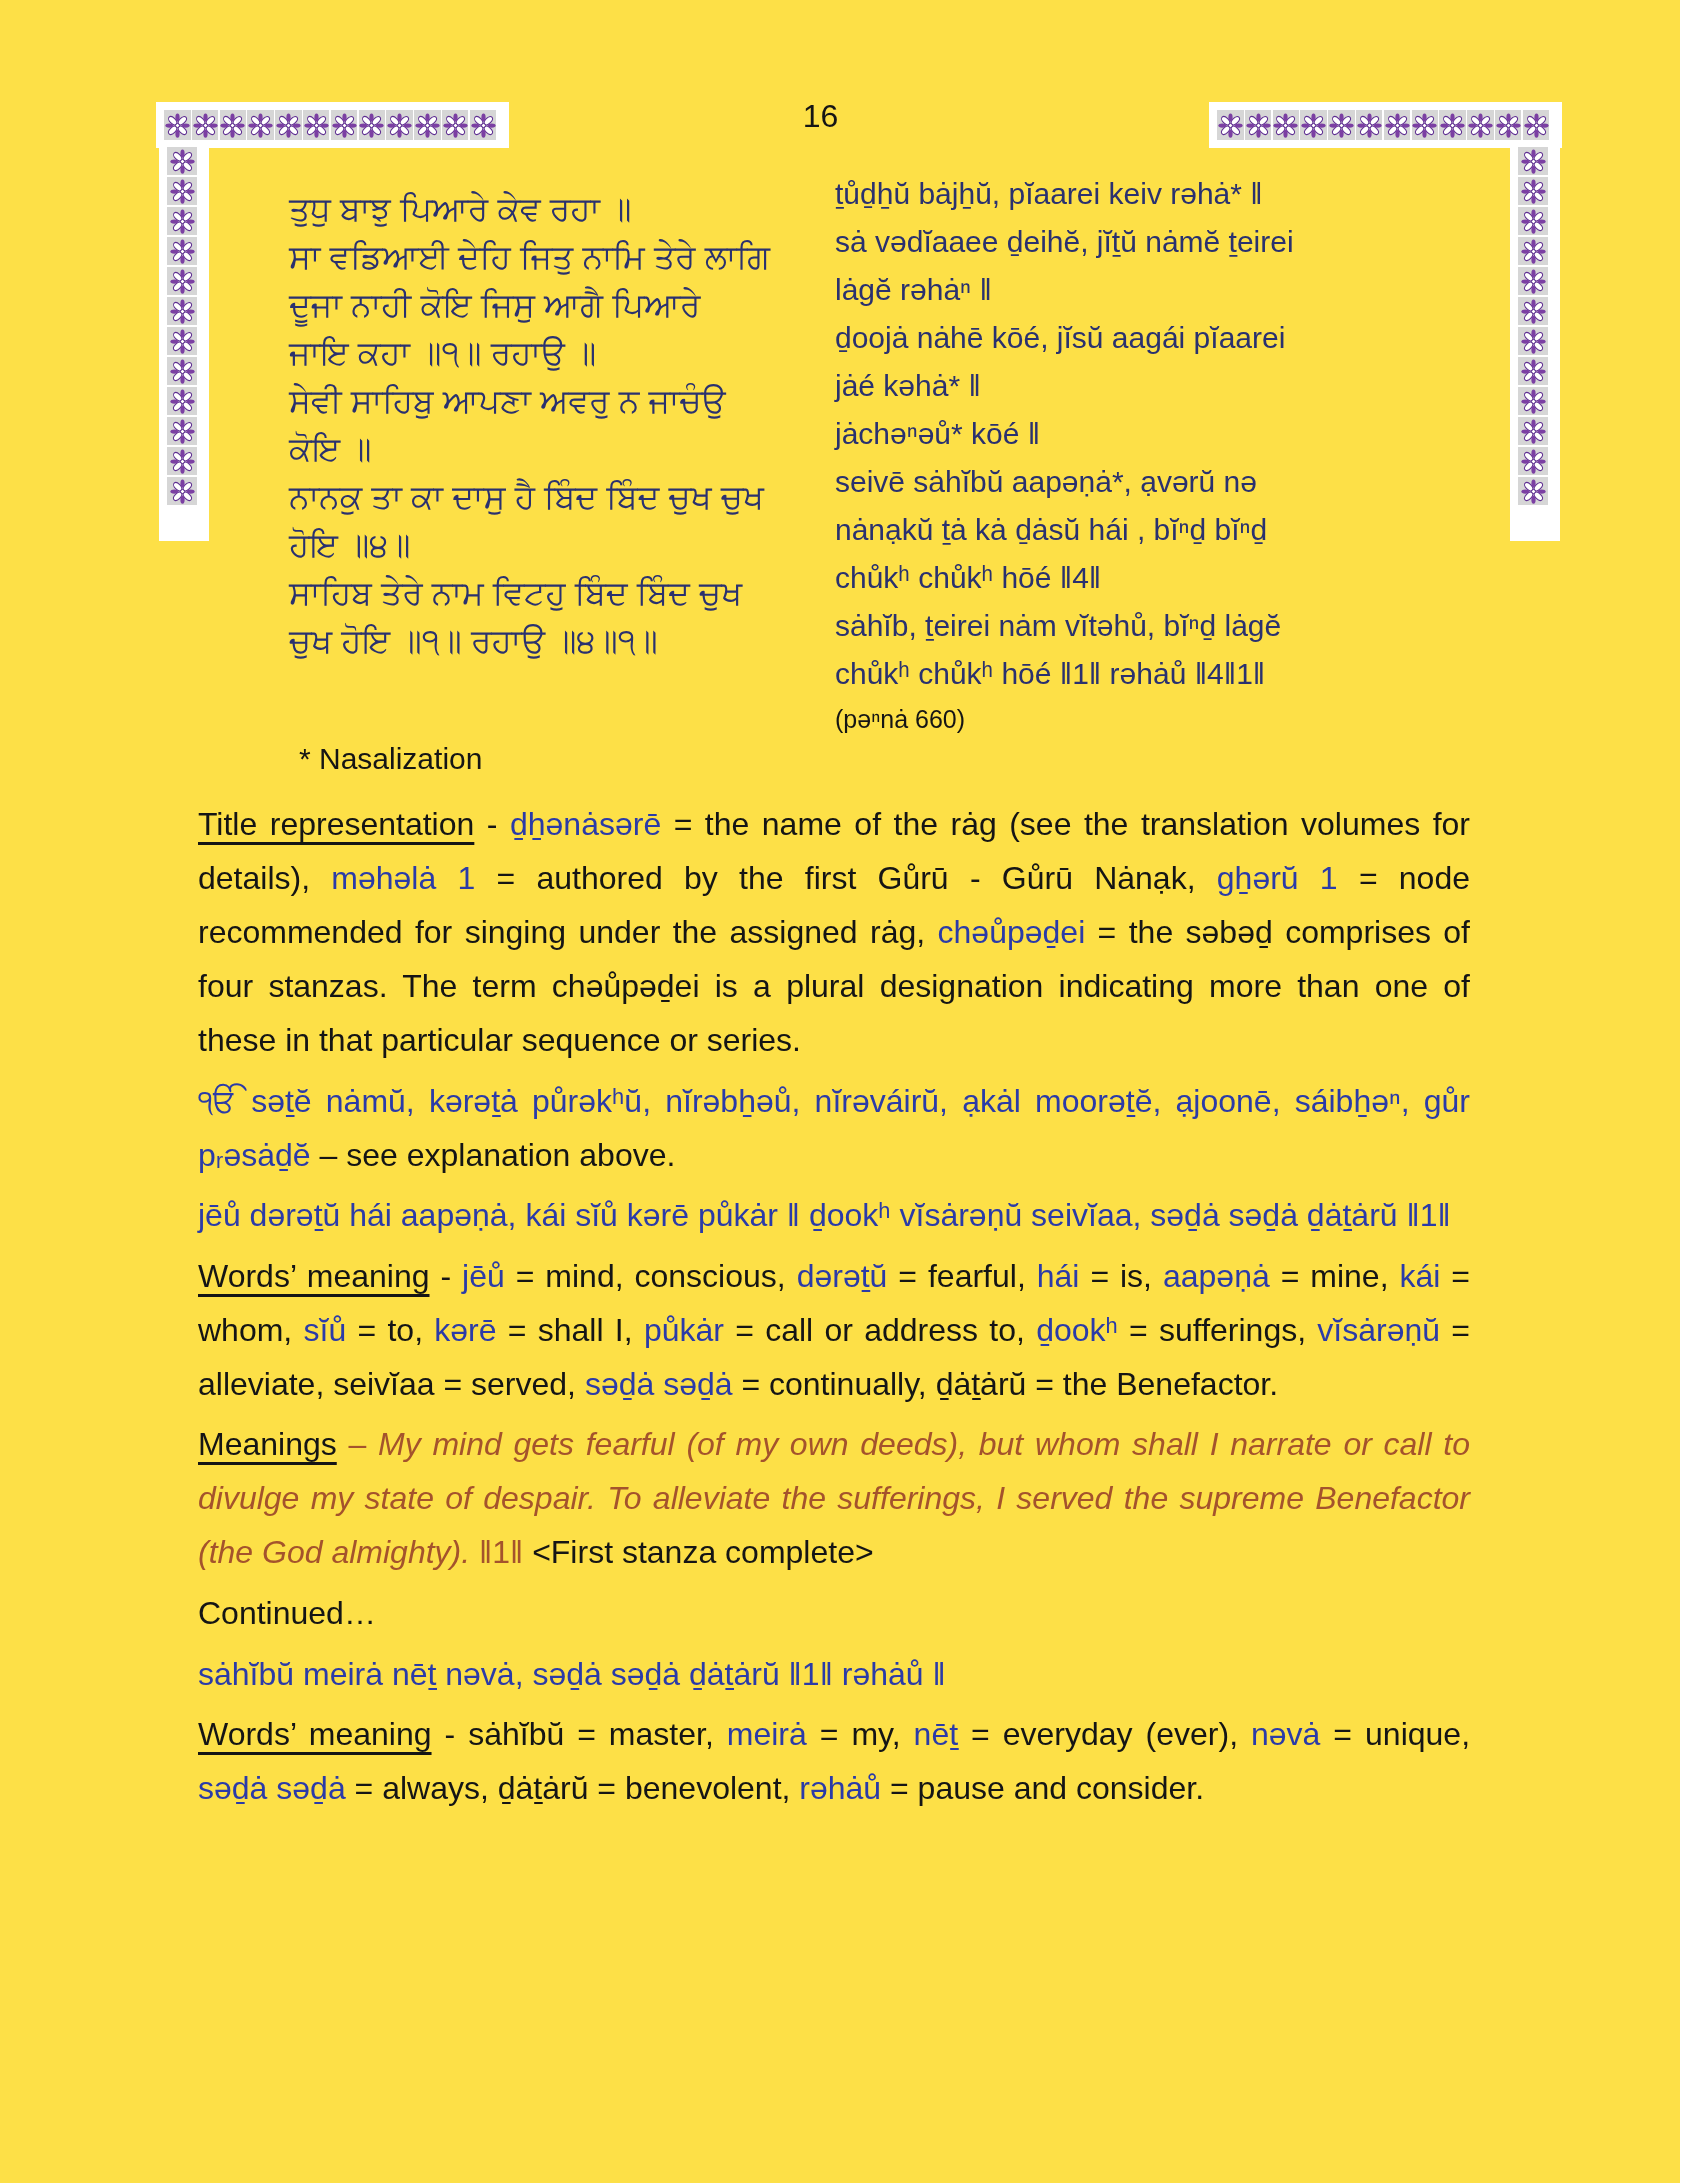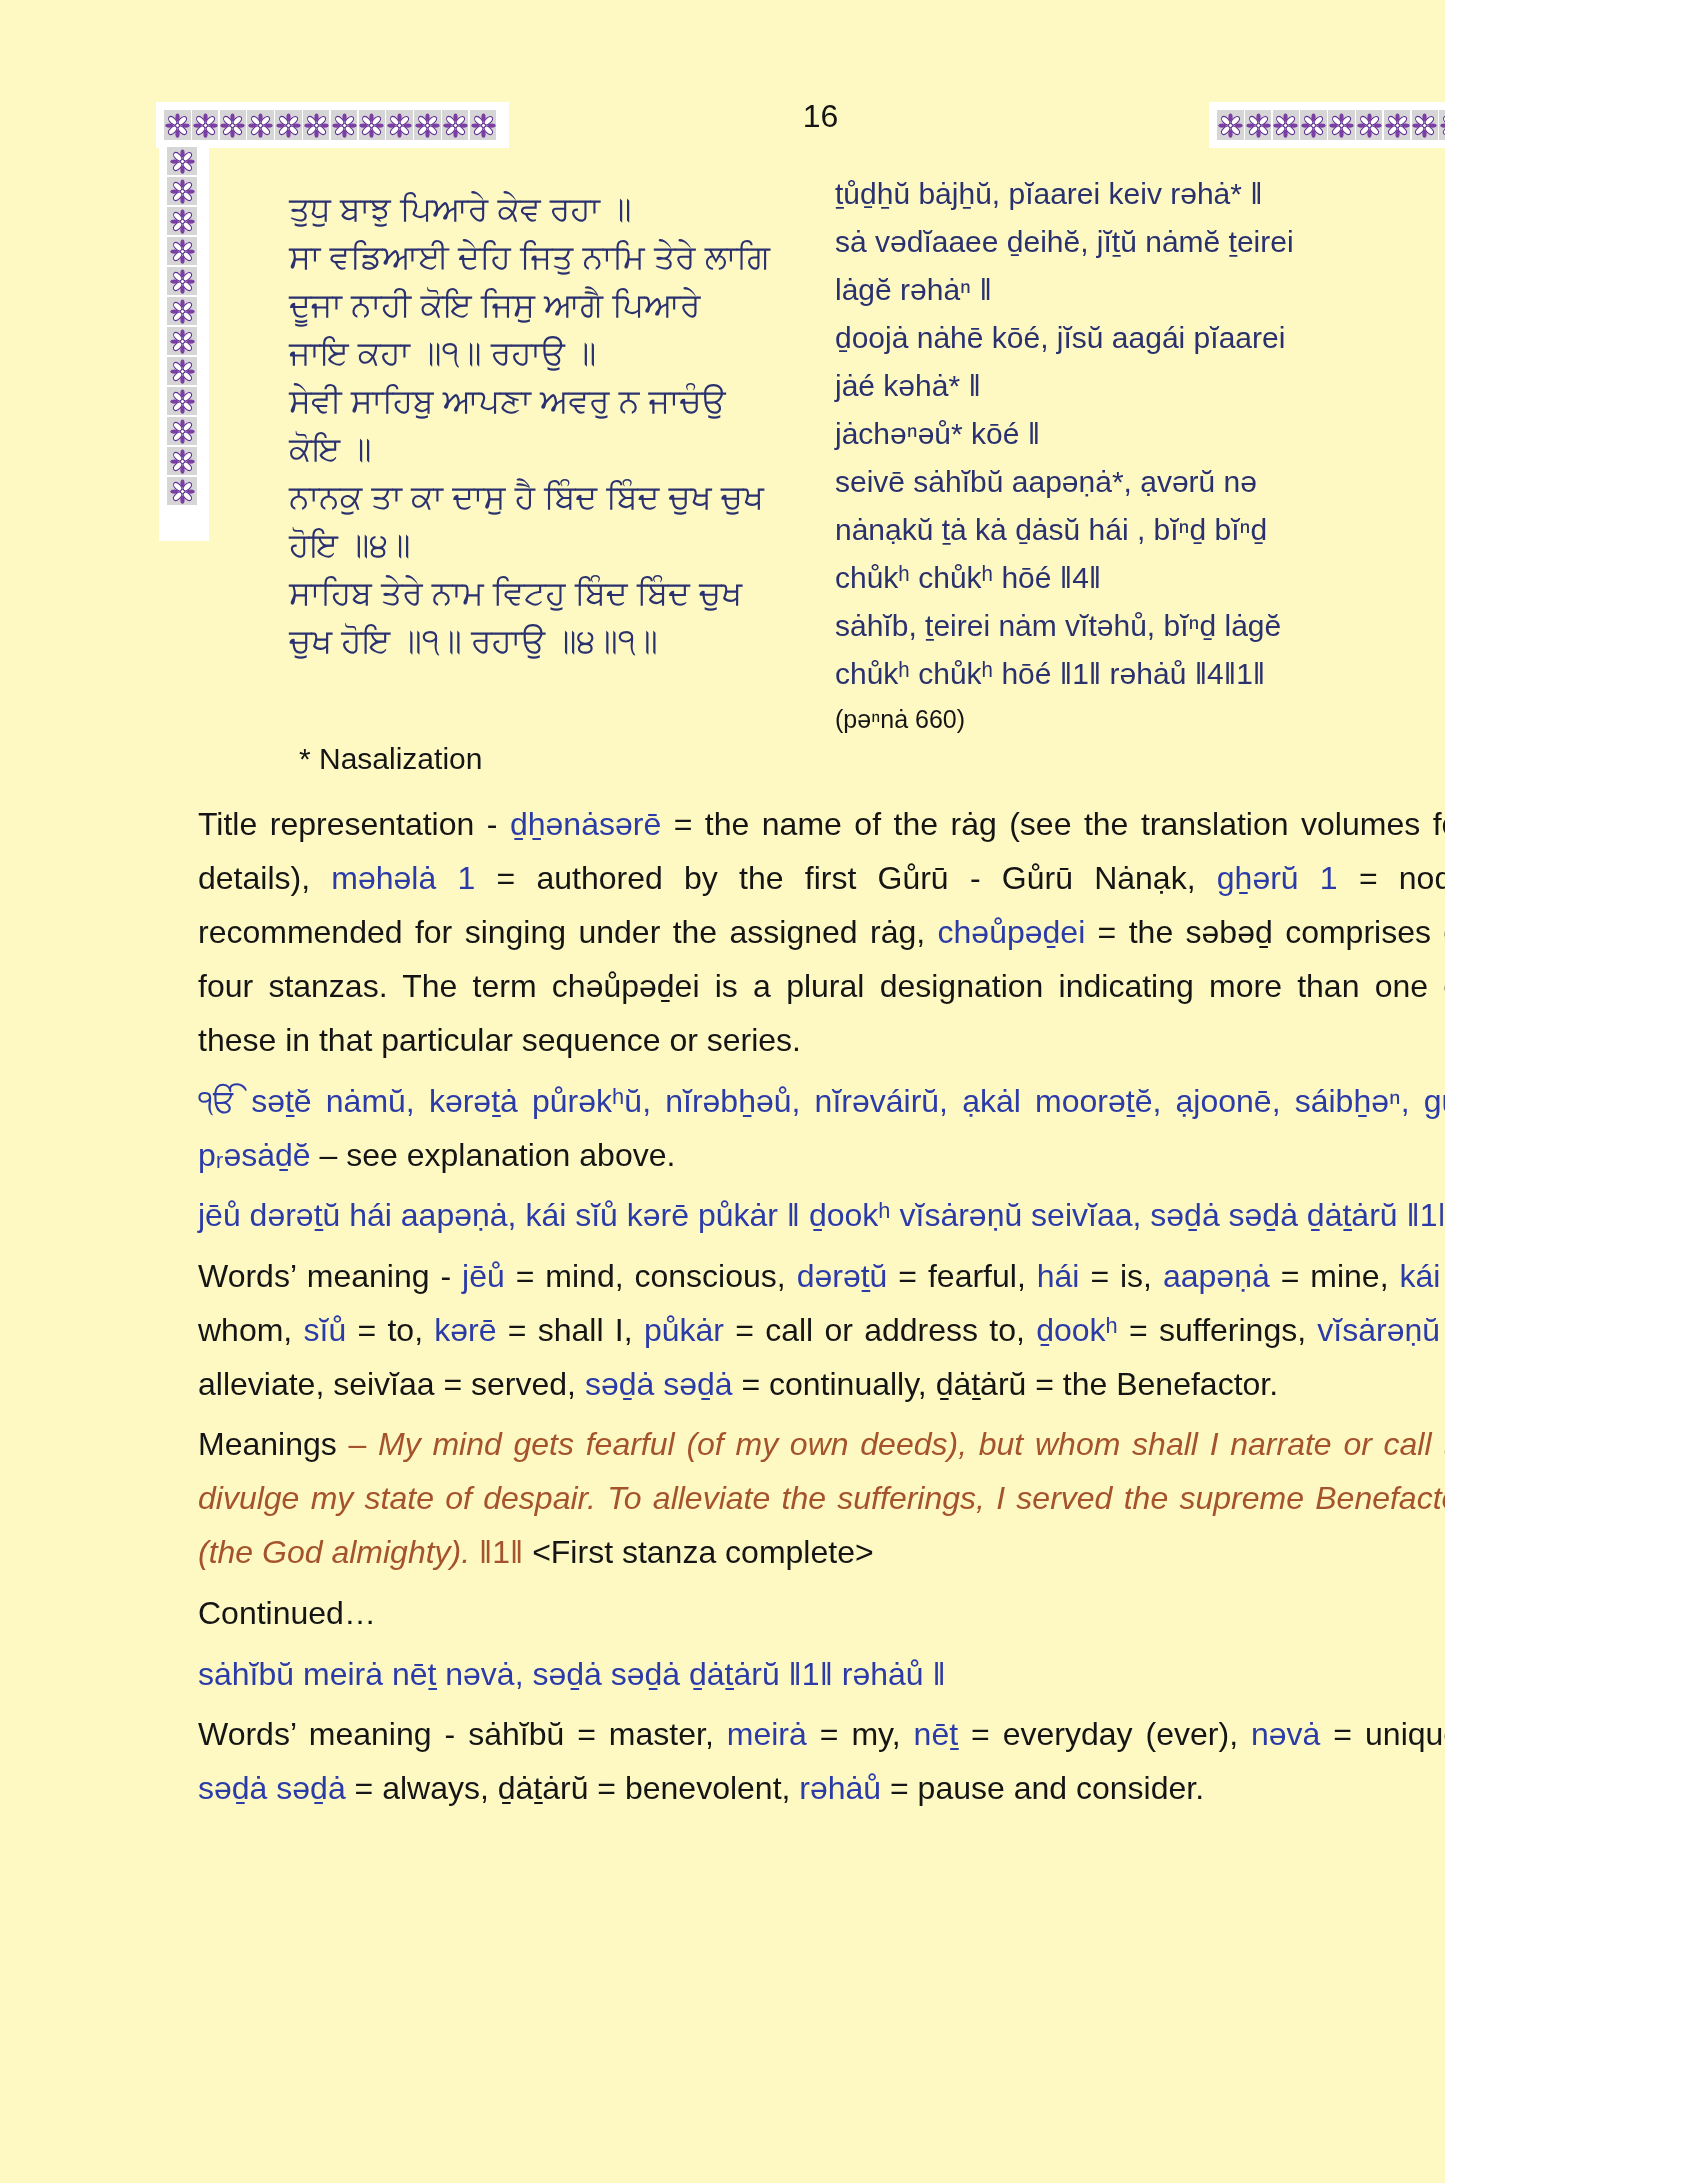--- a/index.html
+++ b/index.html
@@ -1,19 +1,19 @@
 <!DOCTYPE html>
 <html style="font-size:10.6px"><head>
 <meta charset="utf-8">
 <title>Page 16</title>
 <style>
   html,body{margin:0;padding:0;}
   .page{
-    position:relative;width:1445px;height:2183px;
-    background:#fef9c3;overflow:hidden;
+    position:relative;width:1680px;height:2183px;
+    background:#fde047;overflow:hidden;
     font-family:"Liberation Sans","DejaVu Sans",sans-serif;
     color:#151515;
   }
   .white-band{position:absolute;background:#ffffff;}
   .band-tl{left:156px;top:102px;width:353px;height:46px;}
   .band-l{left:159px;top:102px;width:50px;height:439px;}
   .band-tr{left:1209px;top:102px;width:353px;height:46px;}
   .band-r{left:1510px;top:102px;width:50px;height:439px;}
 
   .strip{position:absolute;display:flex;gap:1.3px;}
@@ -53,20 +53,21 @@
   .body-text{
     position:absolute;left:198px;top:797px;width:1272px;
     font-size:32px;line-height:54px;text-align:justify;color:#151515;
   }
   .body-text p{margin:0 0 6.6px 0;}
 
   .run-k{color:#151515;}
   .run-b{color:#2B3BA8;}
   .run-u{
     color:#151515;
+    text-decoration:underline;
     text-decoration-thickness:2.6px;
     text-underline-offset:6.6px;
     margin-top:24px;
   }
   .run-n{color:#A4532C;}
   .run-i{color:#A4532C;font-style:italic;}
 </style>
 </head>
 <body>
 

